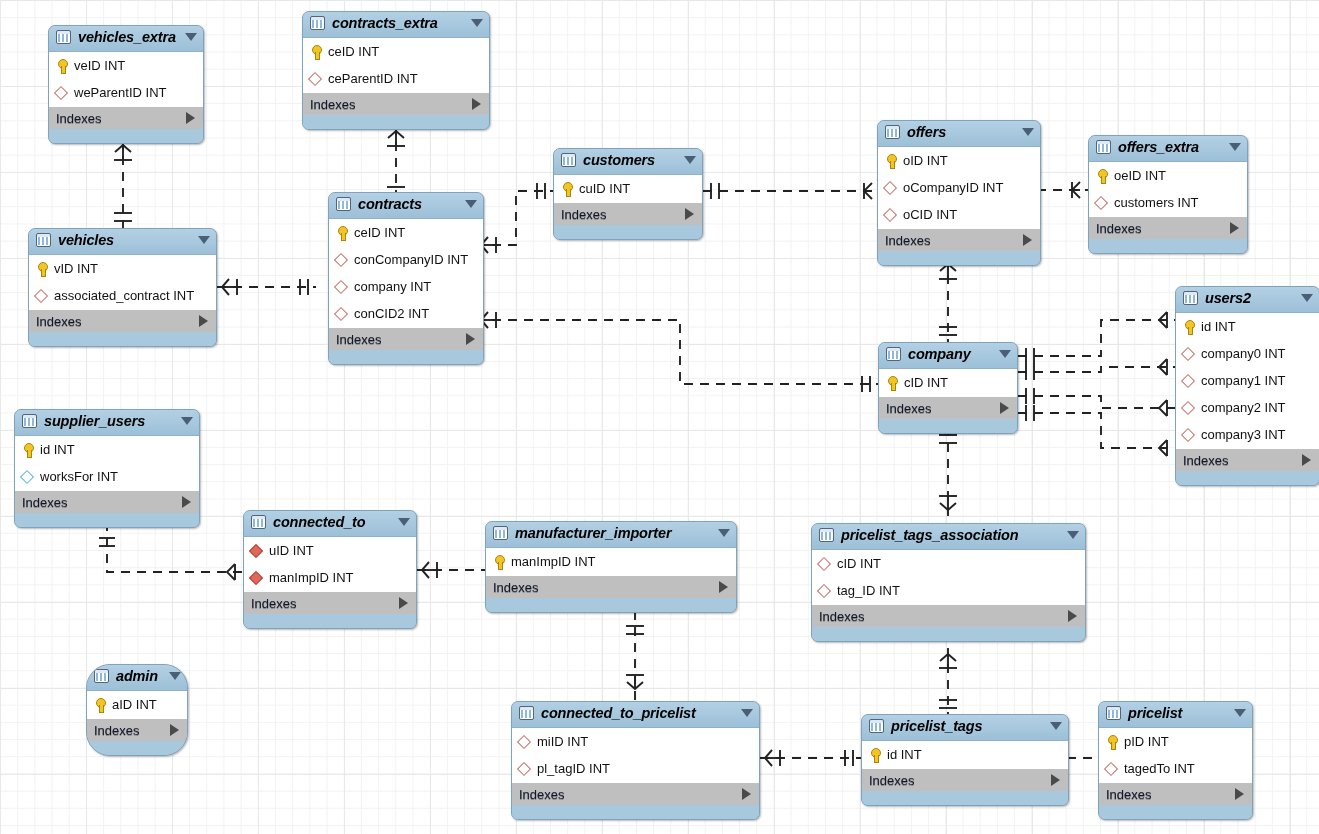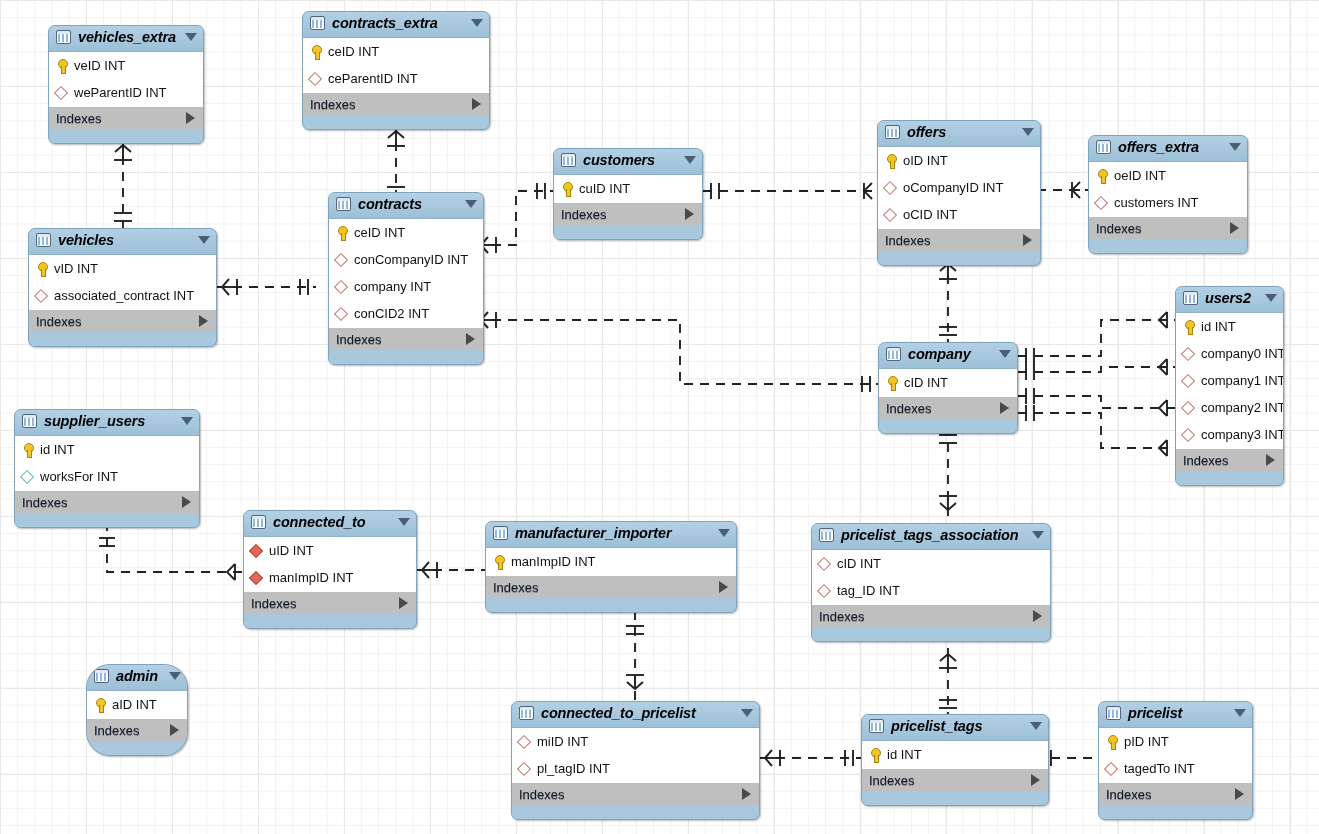--- a/index.html
+++ b/index.html
@@ -491,21 +491,21 @@
             <span class="key-glyph fk"></span>
             <span>conCID2 INT</span>
           </div>
         </div>
     <div class="tn-indexes">
       <span class="tn-indexes-label">Indexes</span>
       <span class="tn-indexes-arrow"></span>
     </div>
     <div class="tn-footer"></div>
   </div>
-      <div class="table-node" style="left: 1175px; top: 286px; width: 109px;">
+      <div class="table-node" style="left: 1175px; top: 286px; width: 145px;">
     <div class="tn-header">
       <span class="tn-icon"></span>
       <span class="tn-title">users2</span>
       <span class="tn-caret"></span>
     </div>
     <div class="tn-cols">
           <div class="tn-col">
             <span class="key-glyph pk"></span>
             <span>id INT</span>
           </div>
@@ -605,21 +605,21 @@
             <span class="key-glyph pk"></span>
             <span>manImpID INT</span>
           </div>
         </div>
     <div class="tn-indexes">
       <span class="tn-indexes-label">Indexes</span>
       <span class="tn-indexes-arrow"></span>
     </div>
     <div class="tn-footer"></div>
   </div>
-      <div class="table-node" style="left: 811px; top: 523px; width: 240px;">
+      <div class="table-node" style="left: 811px; top: 523px; width: 275px;">
     <div class="tn-header">
       <span class="tn-icon"></span>
       <span class="tn-title">pricelist_tags_association</span>
       <span class="tn-caret"></span>
     </div>
     <div class="tn-cols">
           <div class="tn-col">
             <span class="key-glyph fk"></span>
             <span>cID INT</span>
           </div>
@@ -667,21 +667,21 @@
             <span class="key-glyph fk"></span>
             <span>pl_tagID INT</span>
           </div>
         </div>
     <div class="tn-indexes">
       <span class="tn-indexes-label">Indexes</span>
       <span class="tn-indexes-arrow"></span>
     </div>
     <div class="tn-footer"></div>
   </div>
-      <div class="table-node" style="left: 861px; top: 714px; width: 188px;">
+      <div class="table-node" style="left: 861px; top: 714px; width: 208px;">
     <div class="tn-header">
       <span class="tn-icon"></span>
       <span class="tn-title">pricelist_tags</span>
       <span class="tn-caret"></span>
     </div>
     <div class="tn-cols">
           <div class="tn-col">
             <span class="key-glyph pk"></span>
             <span>id INT</span>
           </div>

